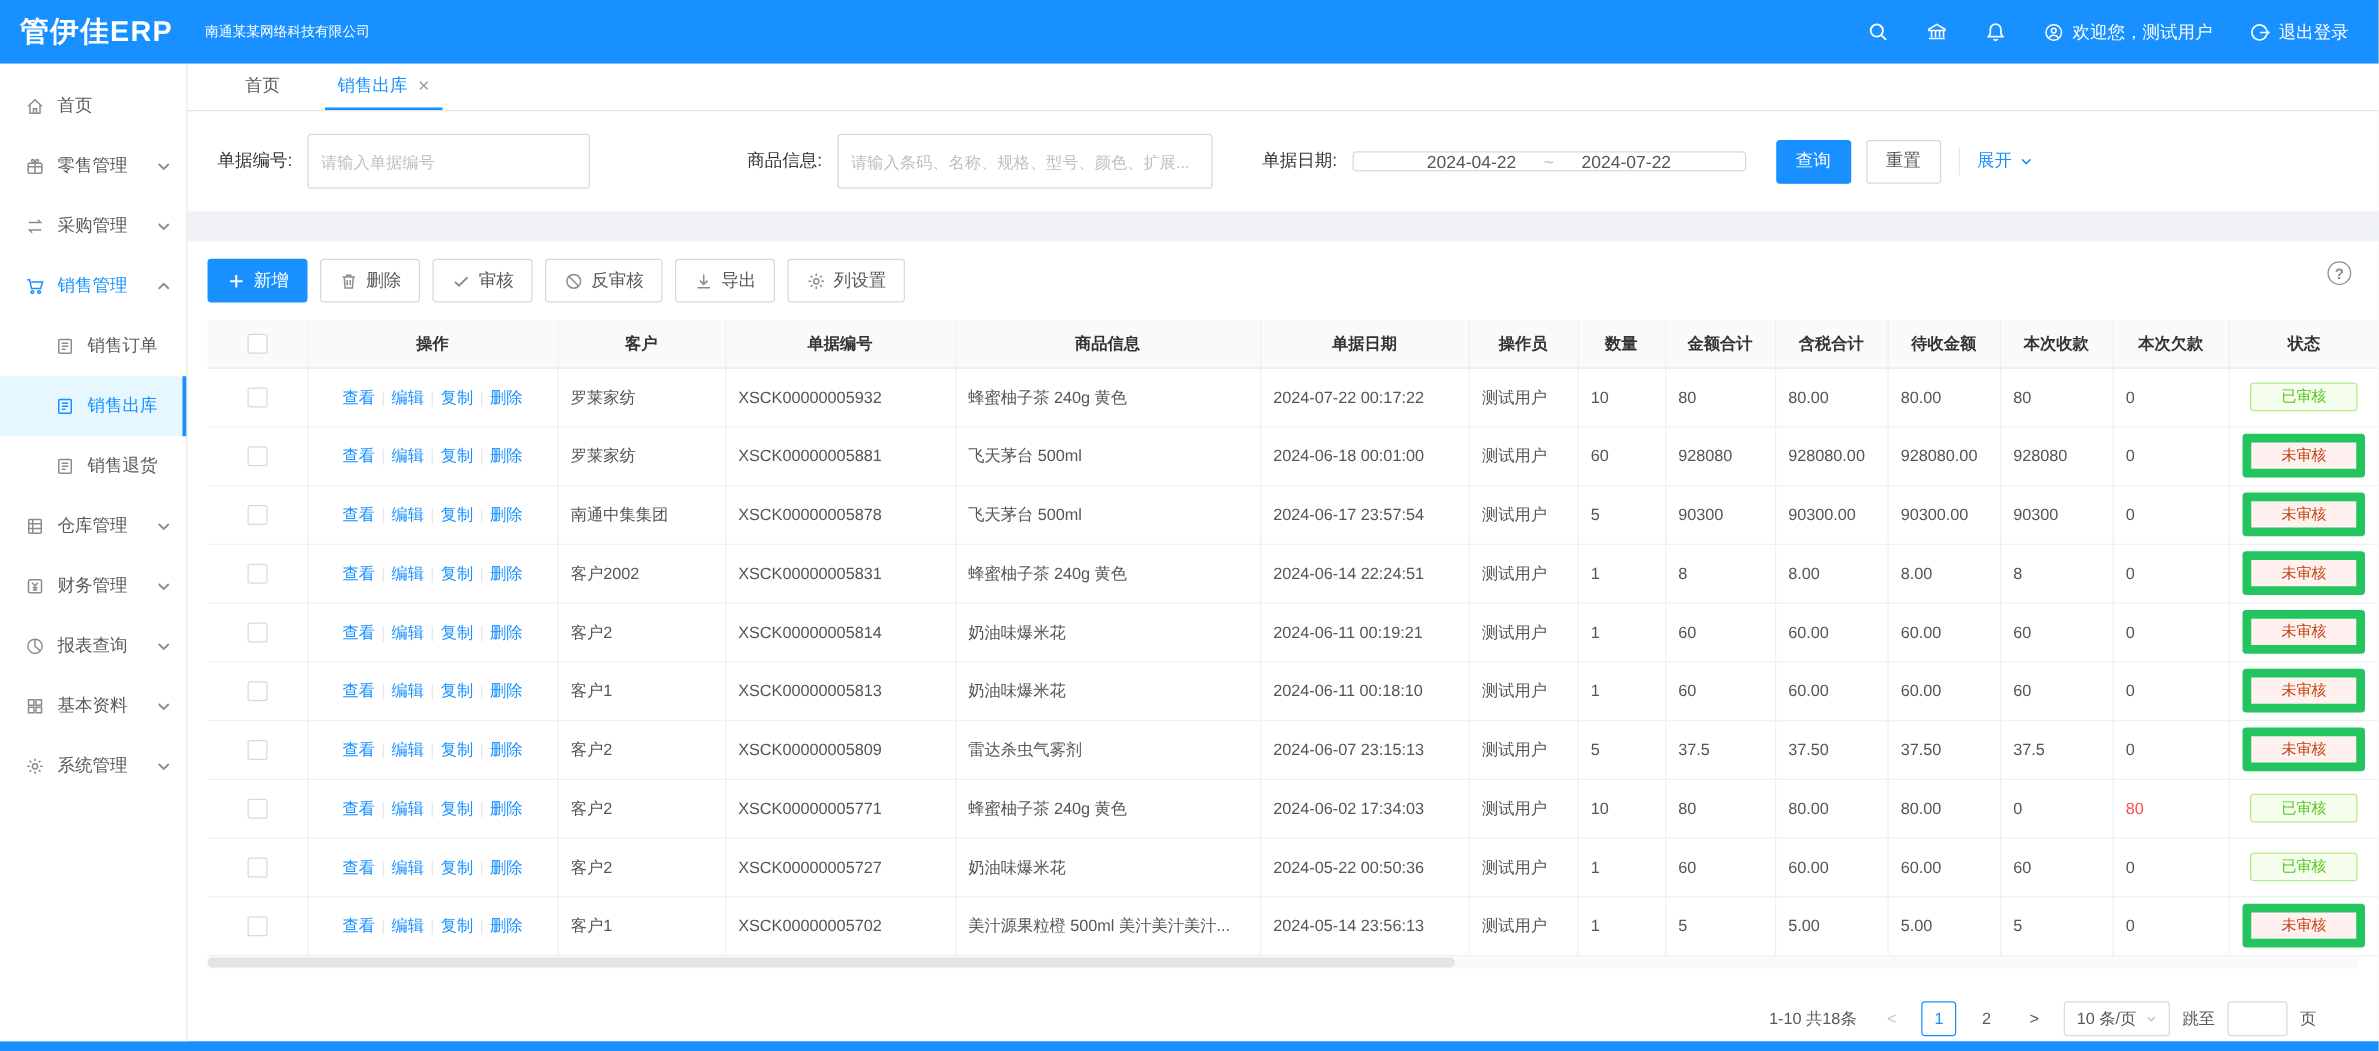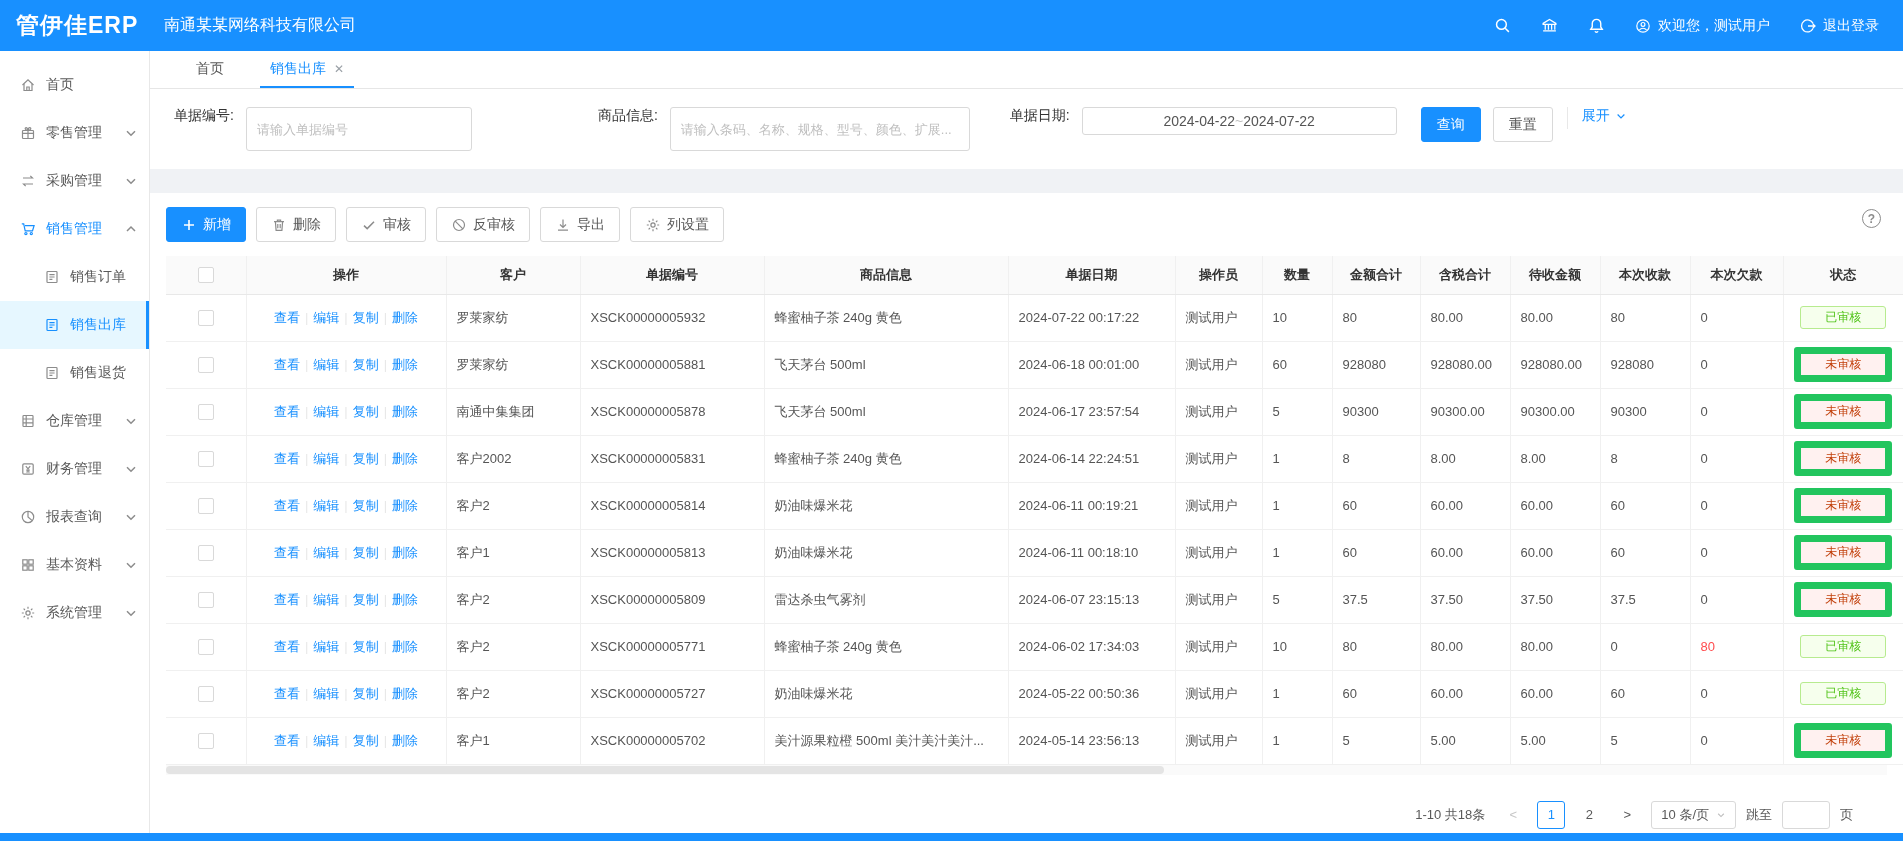--- a/index.html
+++ b/index.html
@@ -2,21 +2,21 @@
 <html><head>
 <meta charset="utf-8">
 <style>
   * { box-sizing: border-box; margin: 0; padding: 0; }
   html,body { width:1903px; height:841px; overflow:hidden;
     font-family:"Liberation Sans","DejaVu Sans",sans-serif; background:#f0f2f5; color:#333; }
 
   
   .topbar { height:51px; background:#1890ff; display:flex; align-items:center; color:#fff; }
   .logo { width:150px; font-size:23px; font-weight:bold; padding-left:16px; letter-spacing:1px; white-space:nowrap; }
-  .company { font-size:16px; margin-left:14px; }
+  .company { font-size:11px; margin-left:14px; }
   .topbar-right { margin-left:auto; display:flex; align-items:center; gap:30px; padding-right:24px; font-size:14px; }
   .tbicon { display:flex; align-items:center; cursor:pointer; }
   .tb-group { display:flex; align-items:center; gap:7px; cursor:pointer; white-space:nowrap; }
 
   
   .main { display:flex; height:782px; }
   .sidebar { width:150px; background:#fff; border-right:1px solid #e8e8e8; padding-top:10px; flex-shrink:0; }
   .snav { height:48px; display:flex; align-items:center; padding:0 10px 0 20px; font-size:14px; color:#595959; cursor:pointer; }
   .snav .sicon { display:flex; align-items:center; color:#8c8c8c; }
   .snav .slabel { margin-left:10px; white-space:nowrap; }
@@ -29,26 +29,26 @@
 
   .content { flex:1; display:flex; flex-direction:column; min-width:0; }
   .tabbar { height:38px; background:#fff; border-bottom:1px solid #e6e6e6; display:flex; align-items:stretch; padding-left:36px; gap:26px; flex-shrink:0; }
   .tab { display:flex; align-items:center; gap:8px; padding:0 10px; font-size:14px; color:#595959; cursor:pointer; border-bottom:2px solid transparent; }
   .tab.active { color:#1890ff; border-bottom-color:#1890ff; }
   .tab .close { color:#9aa0a6; font-size:12px; }
 
   .page { flex:1; display:flex; flex-direction:column; overflow:hidden; }
 
   
-  .filter-card { background:#fff; padding:18px 24px; display:flex; align-items:flex-start; flex-shrink:0; }
+  .filter-card { background:#fff; padding:18px 24px; display:flex; align-items:center; flex-shrink:0; }
   .f-label { font-size:14px; color:#333; margin-right:12px; white-space:nowrap; }
   .f-input { height:44px; border:1px solid #d9d9d9; border-radius:3px; padding:0 10px; font-size:13px; color:#333; outline:none;
     font-family:"Liberation Sans","DejaVu Sans",sans-serif; }
   .f-input::placeholder { color:#bfbfbf; }
-  .daterange { width:315px; height:28px; border:1px solid #d9d9d9; border-radius:3px; display:flex; align-items:center; justify-content:center; font-size:14px; color:#555; cursor:pointer; }
+  .daterange { width:315px; height:16px; border:1px solid #d9d9d9; border-radius:3px; display:flex; align-items:center; justify-content:center; gap:22px; font-size:14px; color:#555; cursor:pointer; }
   .btn { height:35px; border-radius:3px; font-size:14px; display:inline-flex; align-items:center; justify-content:center; gap:6px; cursor:pointer; border:1px solid #d9d9d9; background:#fff; color:#595959; padding:0 15px; white-space:nowrap; }
   .btn.primary { background:#1890ff; border-color:#1890ff; color:#fff; }
   .vdivider { width:1px; height:22px; background:#e8e8e8; margin:0 14px; }
   .expand-link { color:#1890ff; font-size:14px; display:flex; align-items:center; gap:5px; cursor:pointer; white-space:nowrap; }
 
   
   .table-card { background:#fff; margin-top:24px; flex:1; position:relative; padding:14px 16px 0; overflow:hidden; }
   .toolbar { display:flex; gap:10px; }
   .toolbar .btn { padding:0 14px; }
   .toolbar .bicon { display:flex; align-items:center; color:#8c8c8c; }

